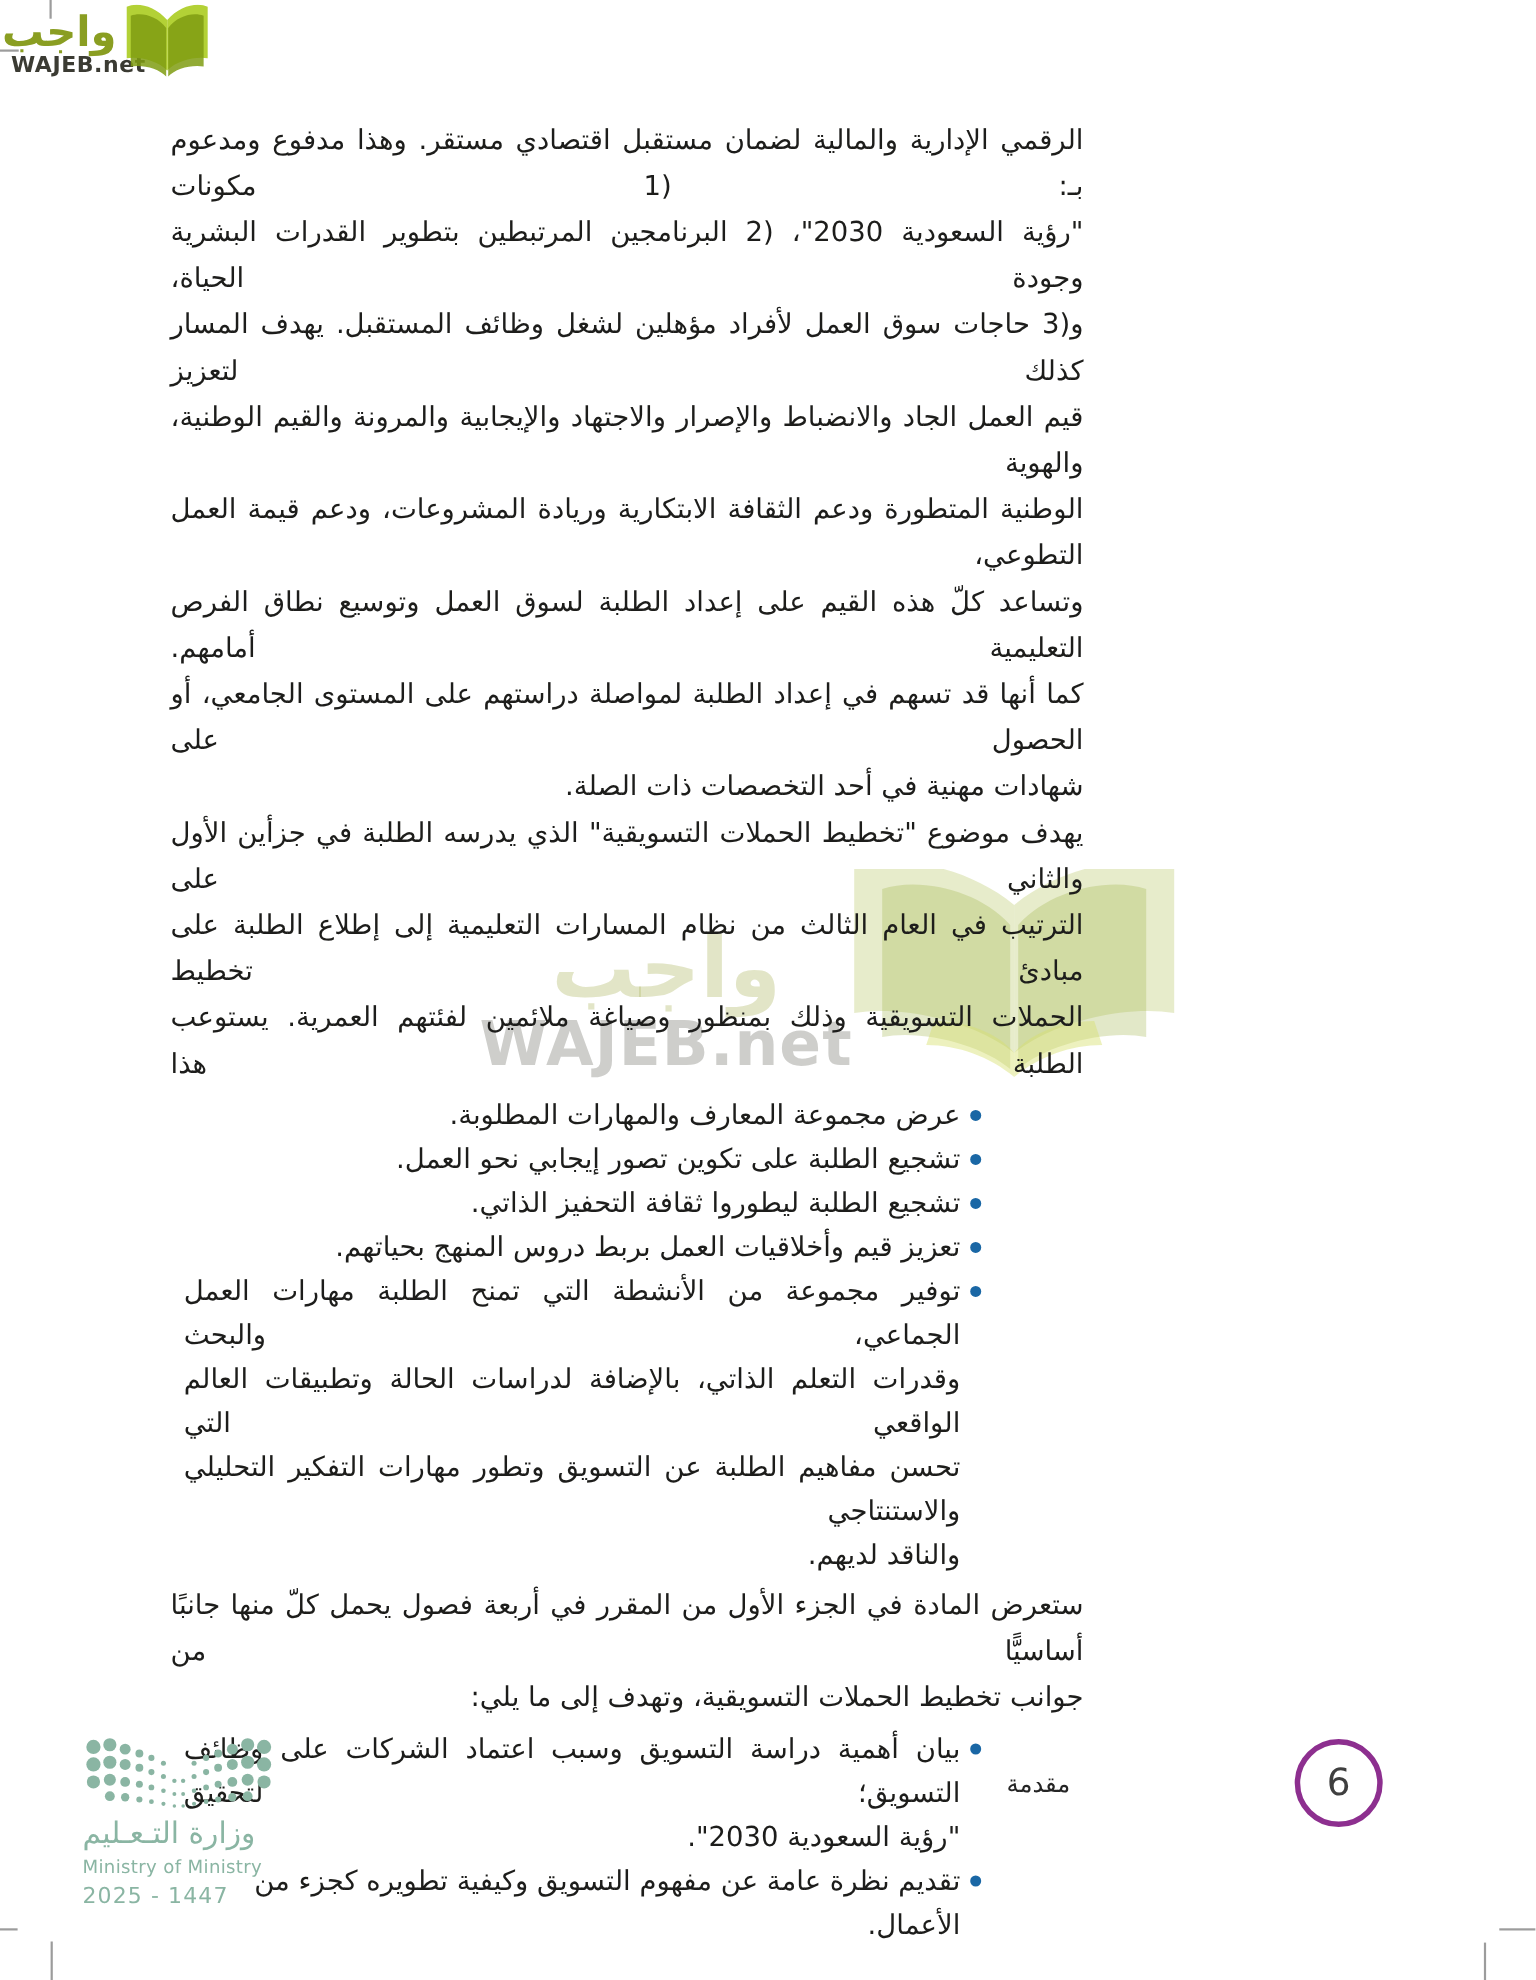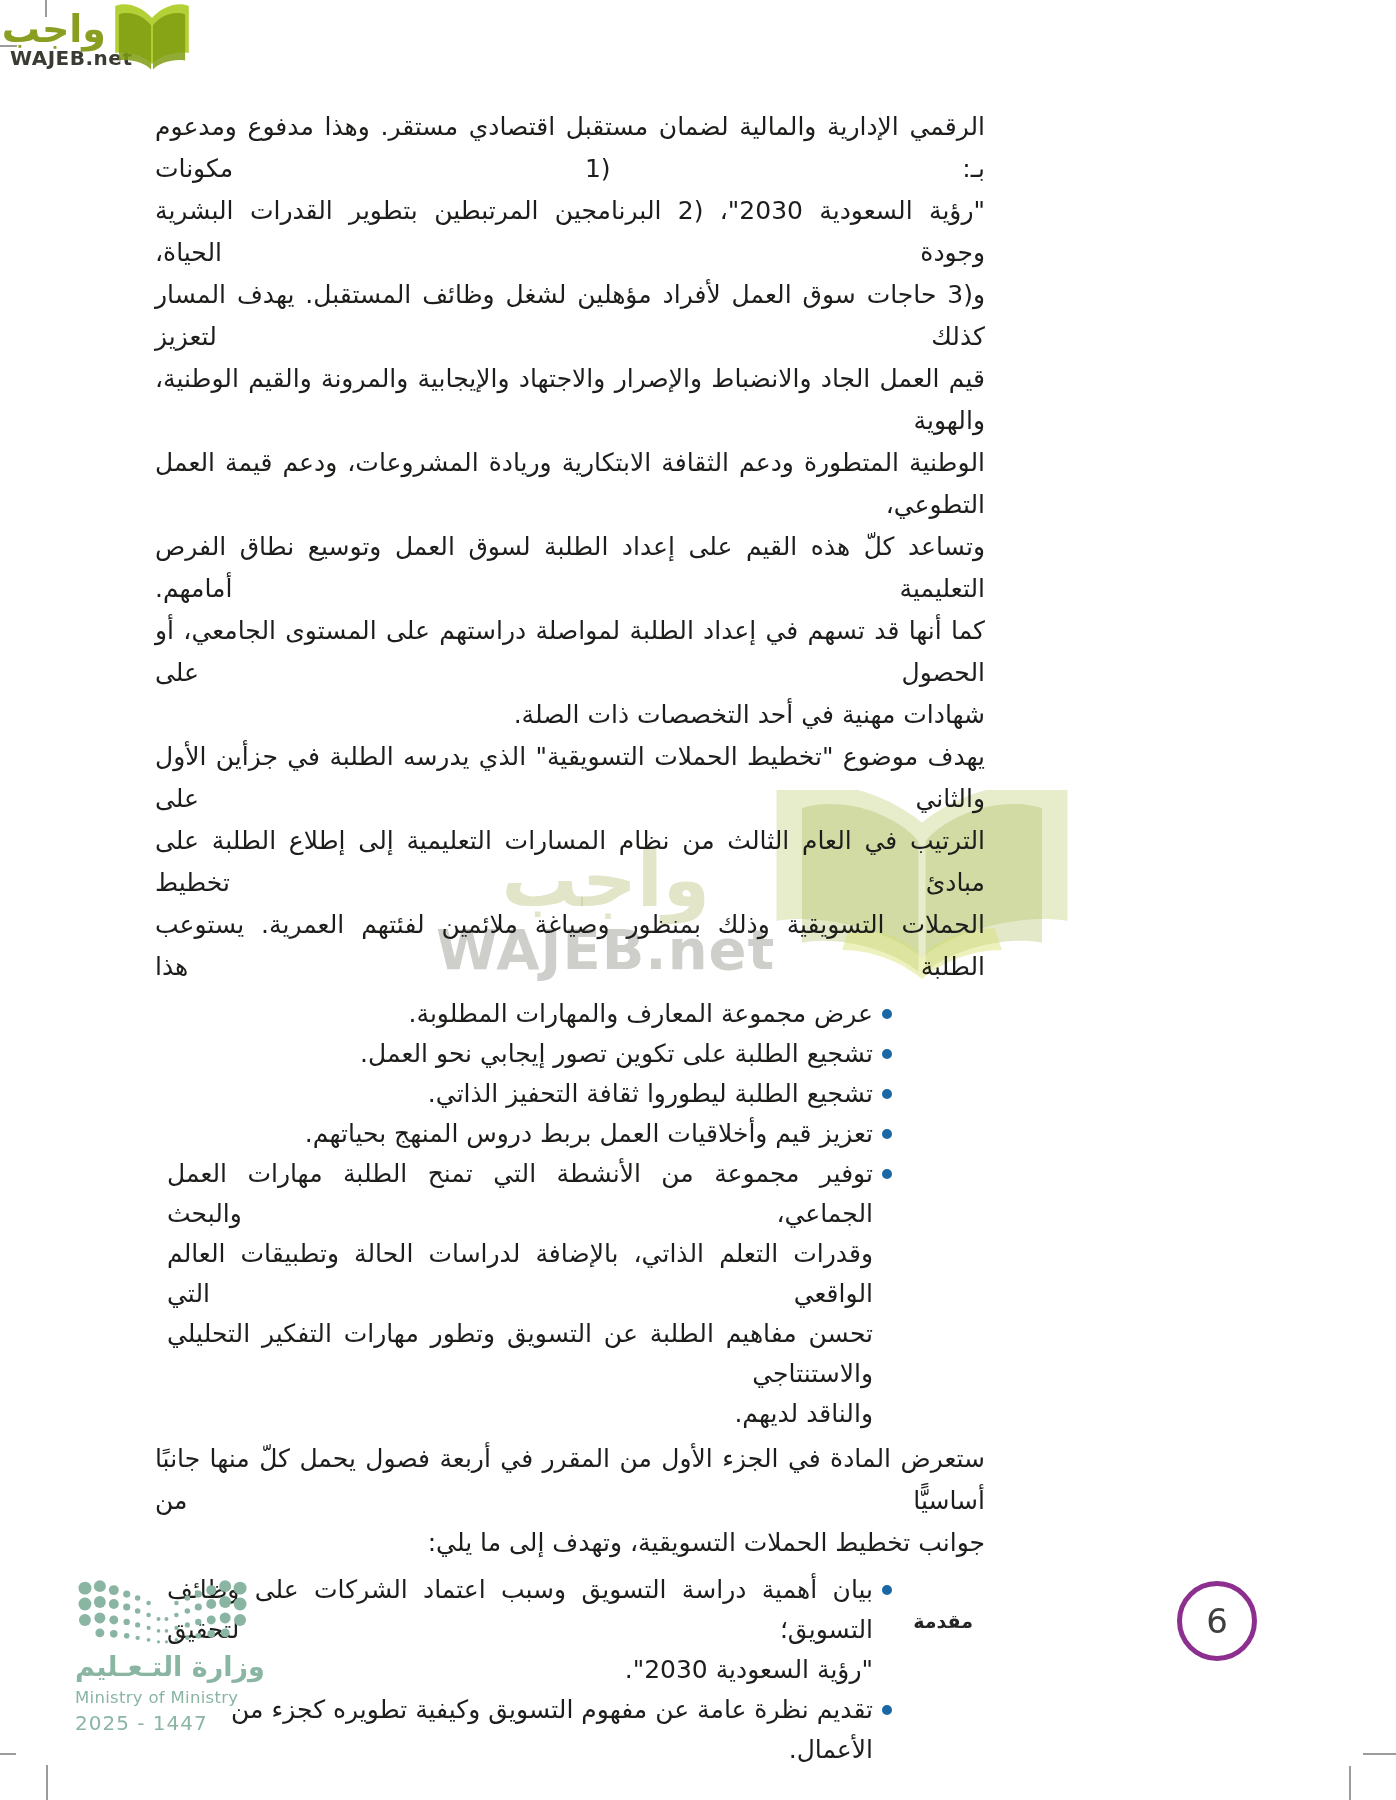--- a/index.html
+++ b/index.html
@@ -29,28 +29,28 @@
   .para .line{line-height:42px;text-align:justify;text-align-last:justify;}
   .para .line.last{text-align:left;text-align-last:right;}
   .list{margin:6px 0 4px 12px;}
   .li{position:relative;margin-right:112px;}
   .li .line{line-height:40px;text-align:justify;text-align-last:justify;}
   .li .line.last{text-align:right;text-align-last:right;}
   .bullet{position:absolute;right:-19px;top:15px;width:10px;height:10px;
     border-radius:50%;background:var(--bullet_blue,#1a67a5);}
   
   .footer-section{position:absolute;left:903px;top:1610px;width:70px;
-    direction:rtl;font-size:19px;color:#252525;z-index:2;font-weight:bold;}
+    direction:rtl;font-size:22px;color:#252525;z-index:2;}
   .page-badge{position:absolute;left:1177px;top:1581px;width:80px;height:80px;
     border:5px solid var(--accent_purple,#8d2f8f);border-radius:50%;box-sizing:border-box;
     display:flex;align-items:center;justify-content:center;
     font-size:34px;color:#3f3f3f;z-index:2;}
   .ministry{position:absolute;left:75px;top:1578px;width:190px;z-index:2;
     color:var(--ministry_sage,#8ab5a3);}
-  .ministry-name{font-size:27px;font-weight:bold;direction:rtl;text-align:left;
+  .ministry-name{font-size:27px;font-weight:normal;direction:rtl;text-align:left;
     margin-top:4px;line-height:1.1;}
   .ministry-en{font-size:16.5px;margin-top:6px;letter-spacing:.3px;}
   .ministry-years{font-size:20px;margin-top:4px;letter-spacing:1px;}
 </style>
 </head>
 <body>
 
 <div class="cropmark" style="left:45px;top:0;width:2px;height:17px;"></div>
 <div class="cropmark" style="left:0;top:45px;width:17px;height:2px;"></div>
 <div class="cropmark" style="left:46px;top:1765px;width:2px;height:35px;"></div>

